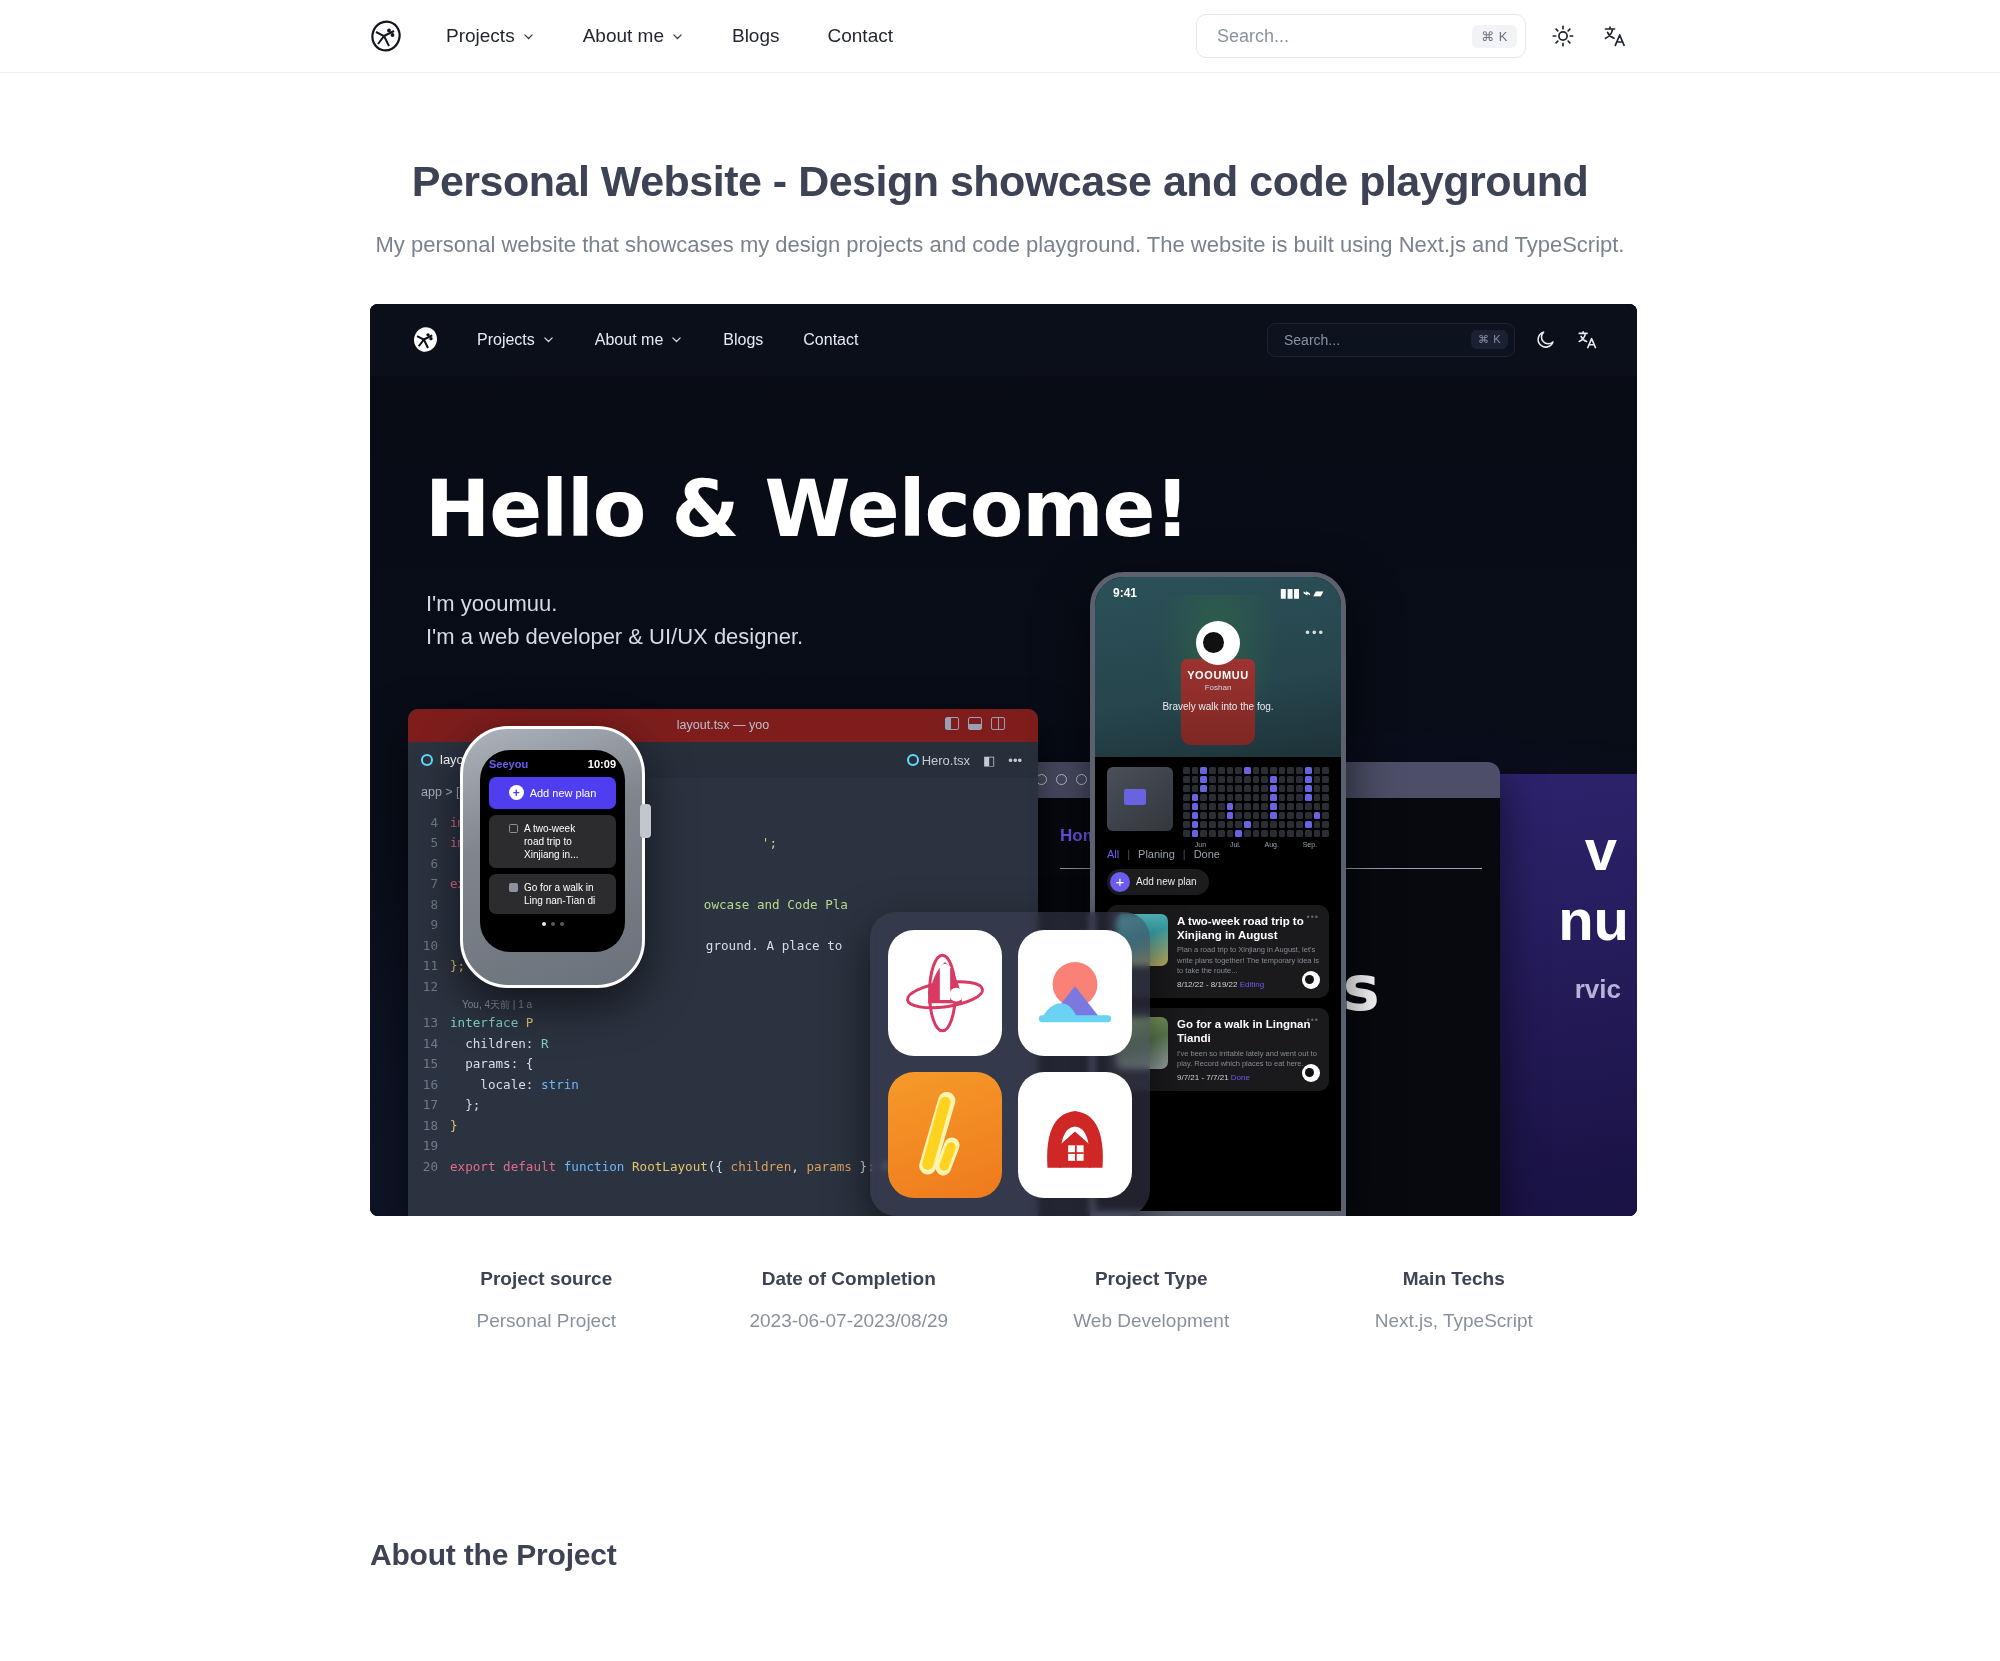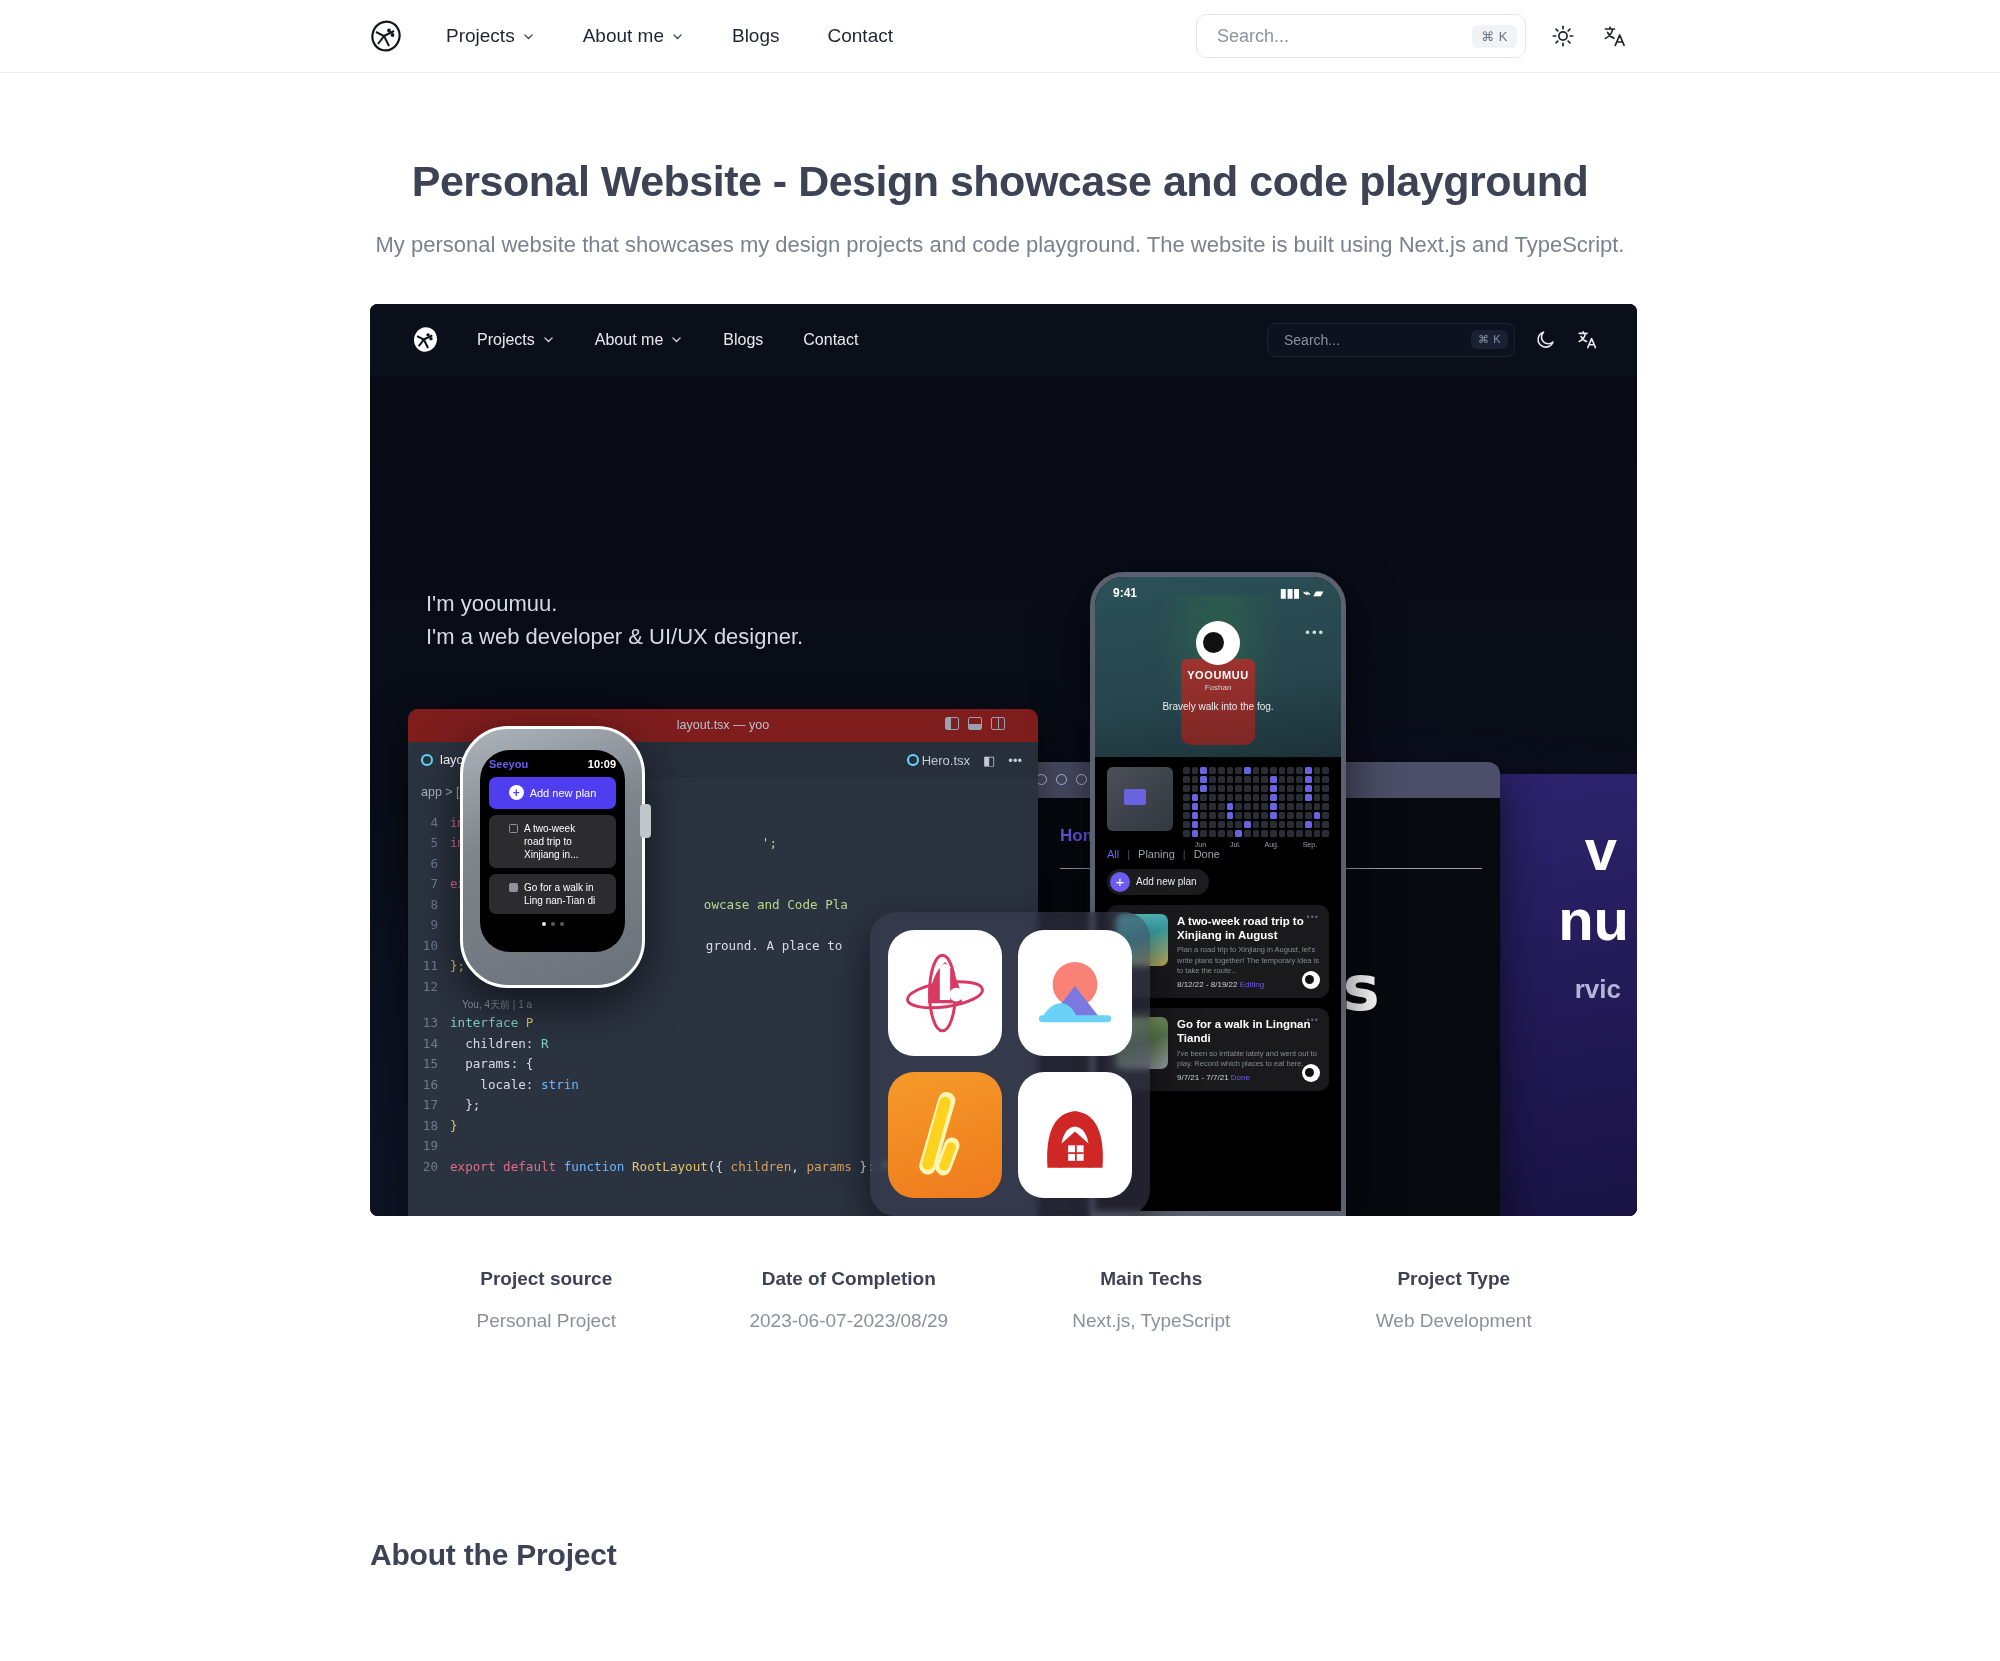--- a/index.html
+++ b/index.html
@@ -489,20 +489,21 @@
         </div>
         <div class="icon-btn">
           <svg viewBox="0 0 24 24" width="21" height="21">
             <path d="M2.5 5h9M7 3.2v1.8M9.6 5c-.6 4.2-3.3 7.6-7.1 9.3M4.6 8.4c1.2 2.7 3.6 4.9 6.4 5.9" fill="none" stroke="#e8eaf0" stroke-width="1.8" stroke-linecap="round"></path>
             <path d="M12.3 21.3l4.4-10.3 4.4 10.3M13.9 18h5.6" fill="none" stroke="#e8eaf0" stroke-width="1.8" stroke-linecap="round" stroke-linejoin="round"></path>
           </svg>
         </div>
       </div>
     </div>
 
+    <div class="hello">Hello &amp; Welcome!</div>
     <div class="sub1">I'm yooumuu.</div>
     <div class="sub2">I'm a web developer &amp; UI/UX designer.</div>
 
     <div class="code-win">
       <div class="code-titlebar">
         <span class="t">layout.tsx — yoo</span>
         <span class="layout-icons">
           <i class="li half"></i>
           <i class="li hsplit"></i>
           <i class="li vsplit"></i>
@@ -918,23 +919,23 @@
   <div class="meta">
     <div class="meta-col">
       <div class="meta-h">Project source</div>
       <div class="meta-v">Personal Project</div>
     </div>
     <div class="meta-col">
       <div class="meta-h">Date of Completion</div>
       <div class="meta-v">2023-06-07-2023/08/29</div>
     </div>
     <div class="meta-col">
+      <div class="meta-h">Project Type</div>
+      <div class="meta-v">Web Development</div>
+    </div>
+    <div class="meta-col">
       <div class="meta-h">Main Techs</div>
       <div class="meta-v">Next.js, TypeScript</div>
     </div>
-    <div class="meta-col">
-      <div class="meta-h">Project Type</div>
-      <div class="meta-v">Web Development</div>
-    </div>
   </div>
 
   <h2 class="about">About the Project</h2>
 </div>
 
 </body></html>

